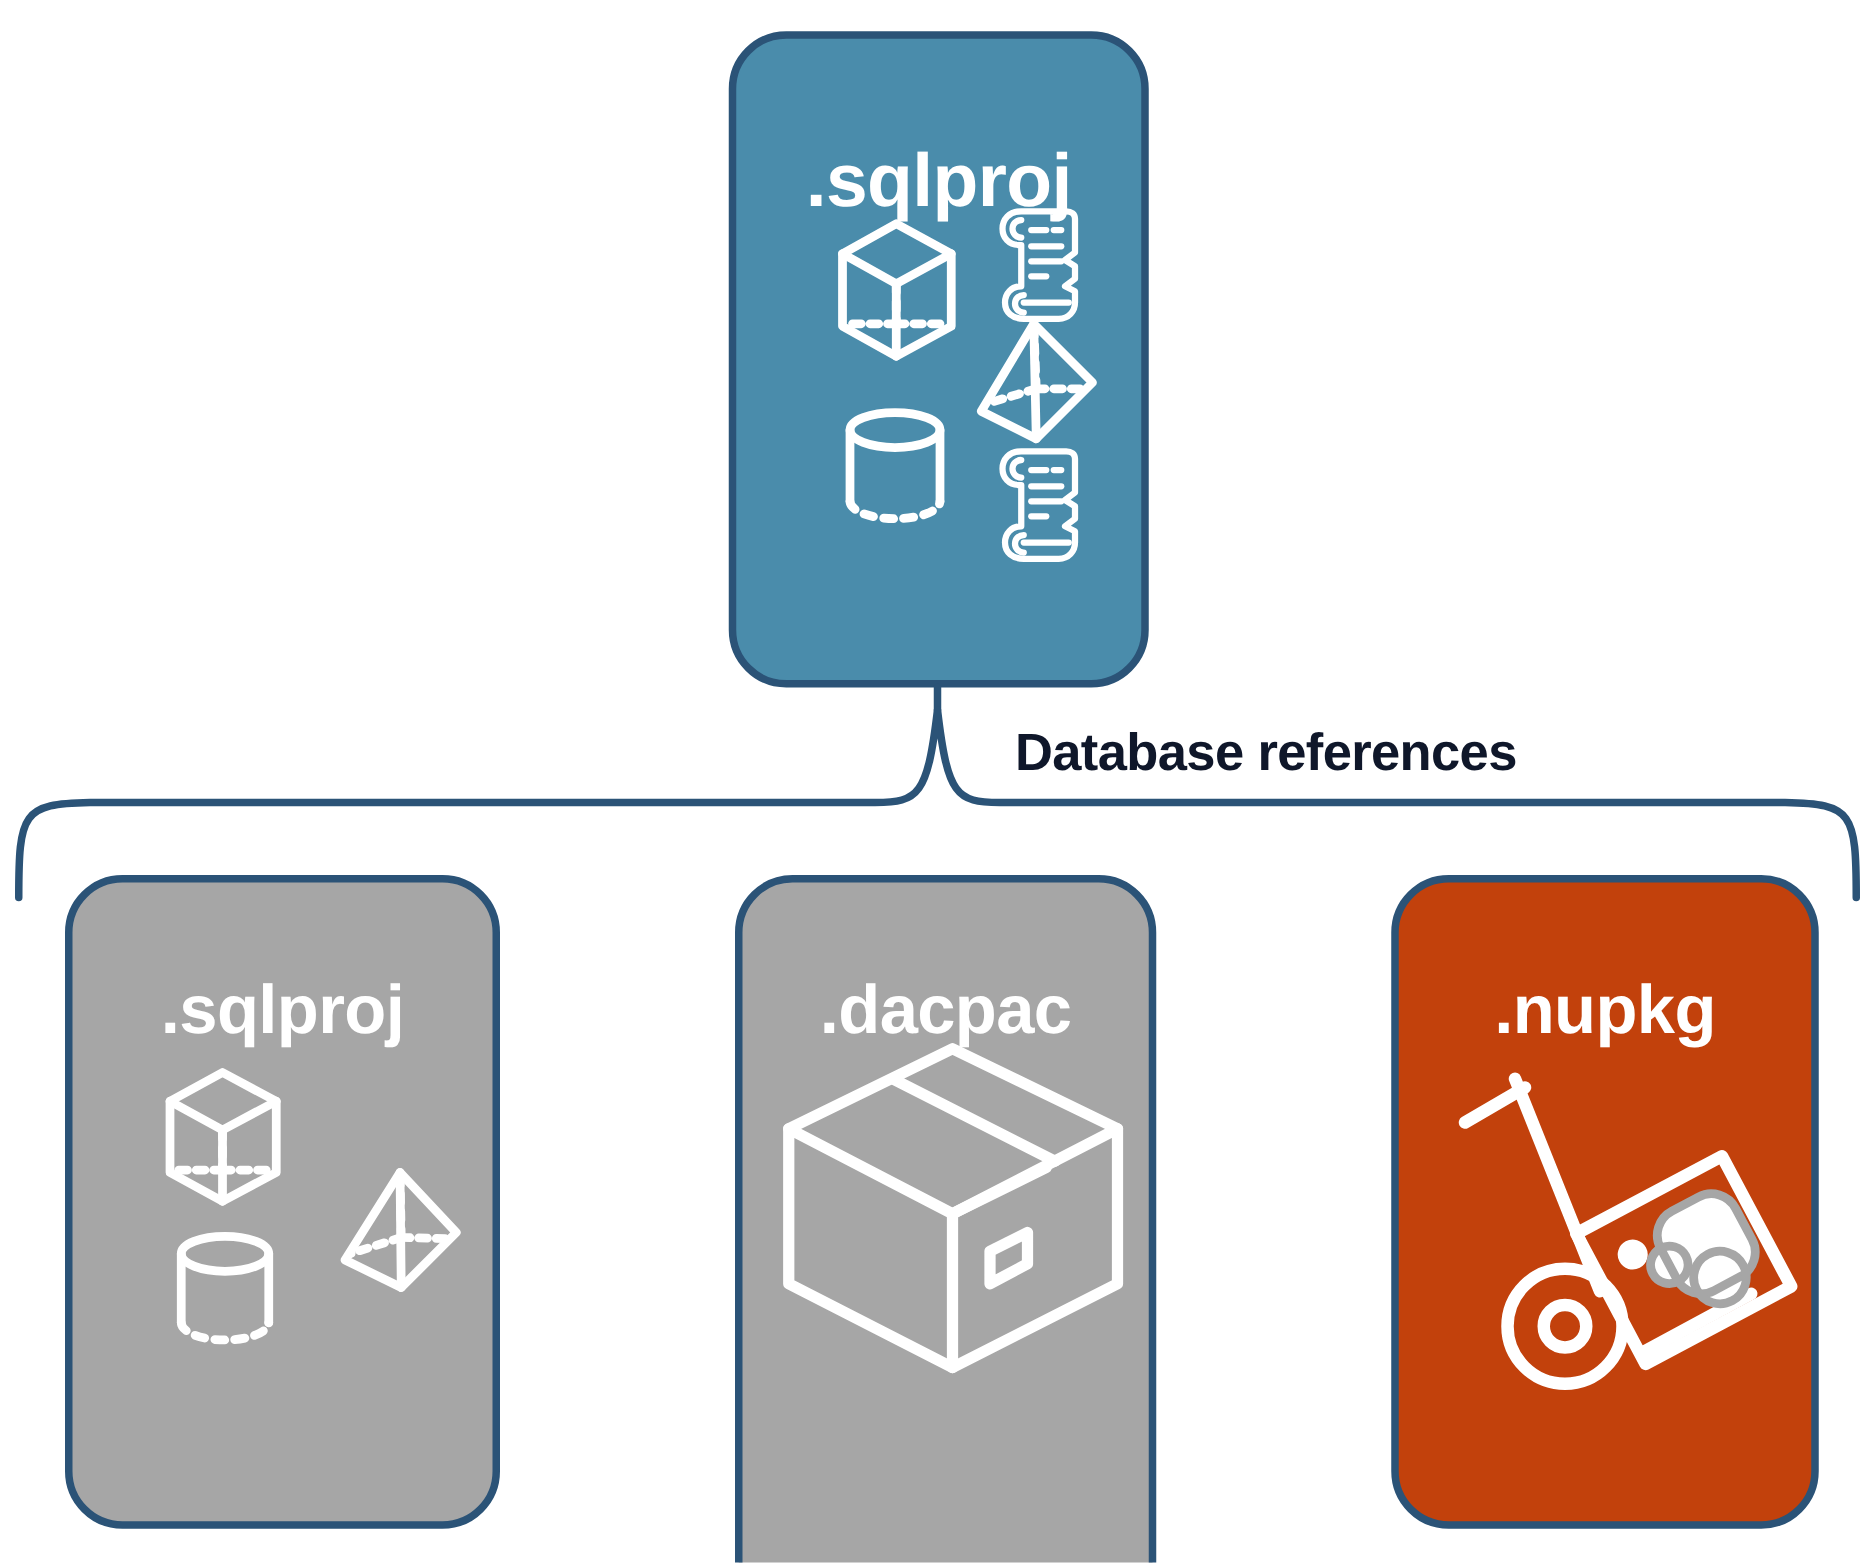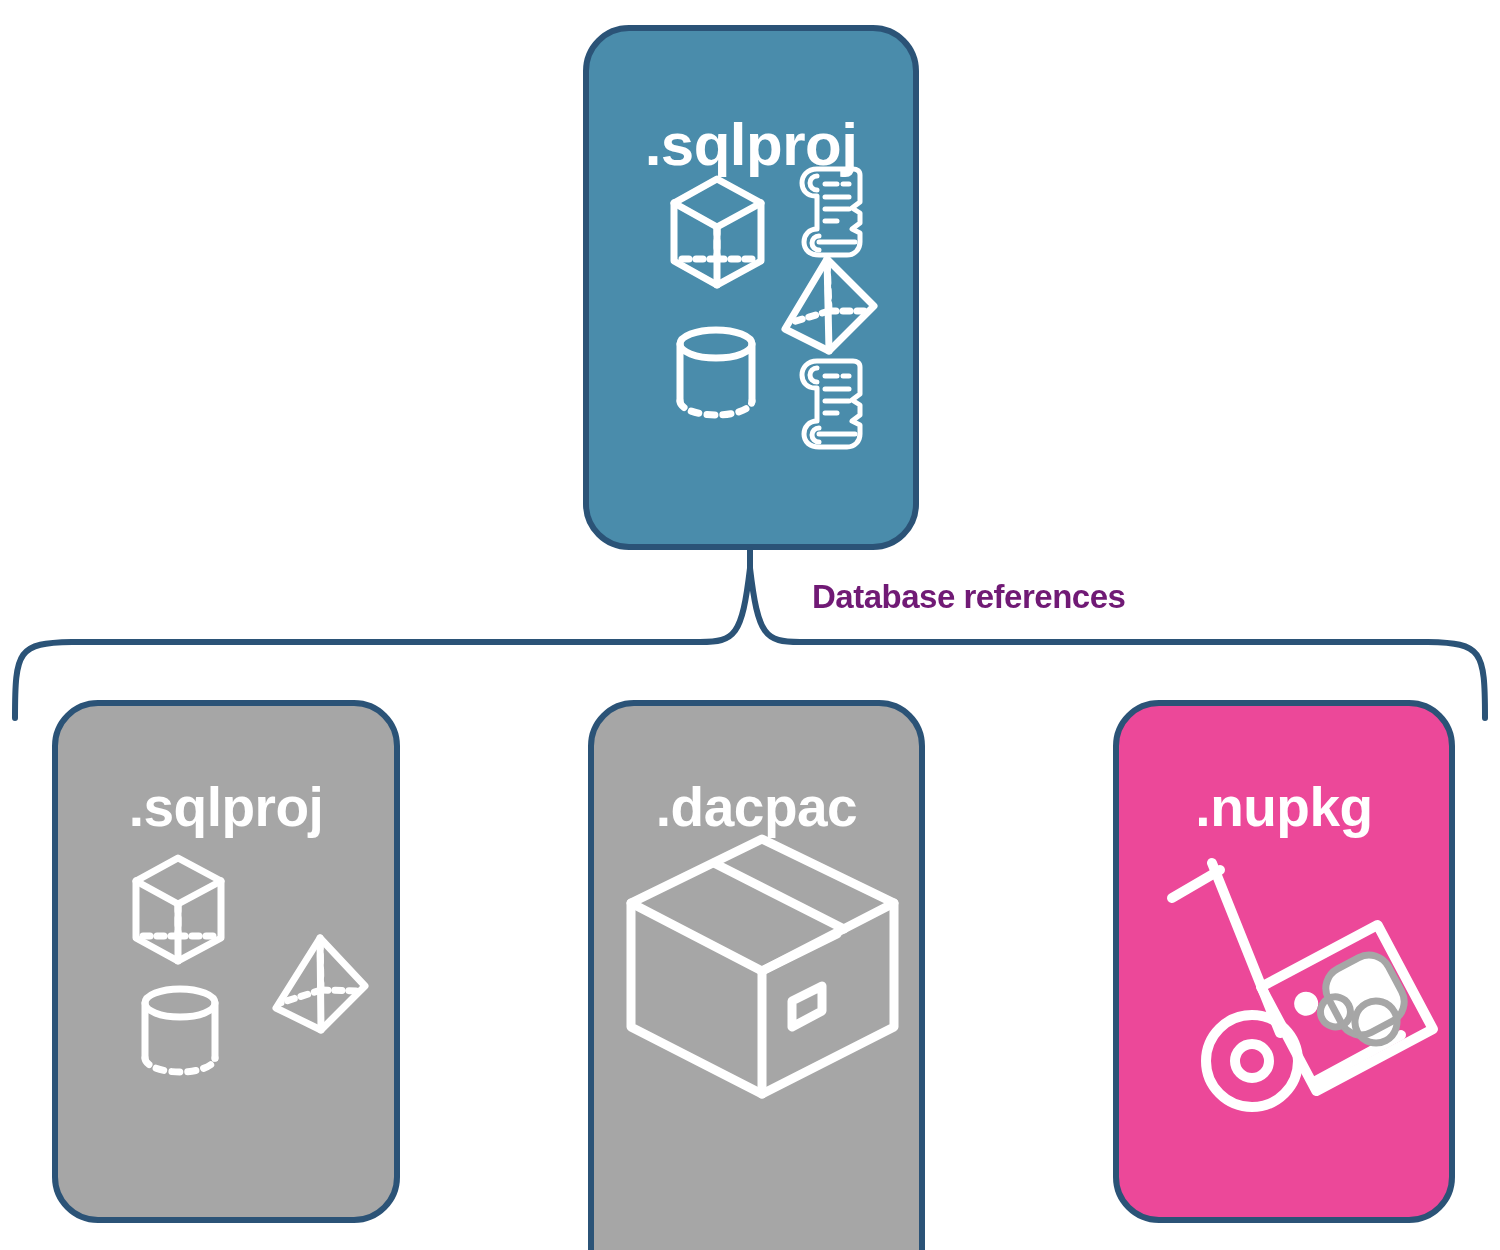--- a/index.html
+++ b/index.html
@@ -68,40 +68,40 @@
     top: 700px;
     width: 337px;
     height: 661px;
     background: #a6a6a6;
   }
   #card-nupkg {
     left: 1113px;
     top: 700px;
     width: 342px;
     height: 523px;
-    background: #ec4899;
+    background: #c2410c;
   }
   #card-sqlproj .card-title,
   #card-dacpac .card-title,
   #card-nupkg .card-title {
     top: 42px;
     font-size: 55px;
   }
   .card-icons {
     position: absolute;
     left: 0;
     right: 0;
   }
   .bracket-label {
     position: absolute;
     left: 812px;
     top: 578px;
-    font-size: 33px;
+    font-size: 42px;
     font-weight: bold;
-    color: #701a75;
+    color: #0f172a;
     white-space: nowrap;
     letter-spacing: -0.5px;
     user-select: none;
   }
 </style>
 </head>
 <body>
 
 <div id="stage">
 

